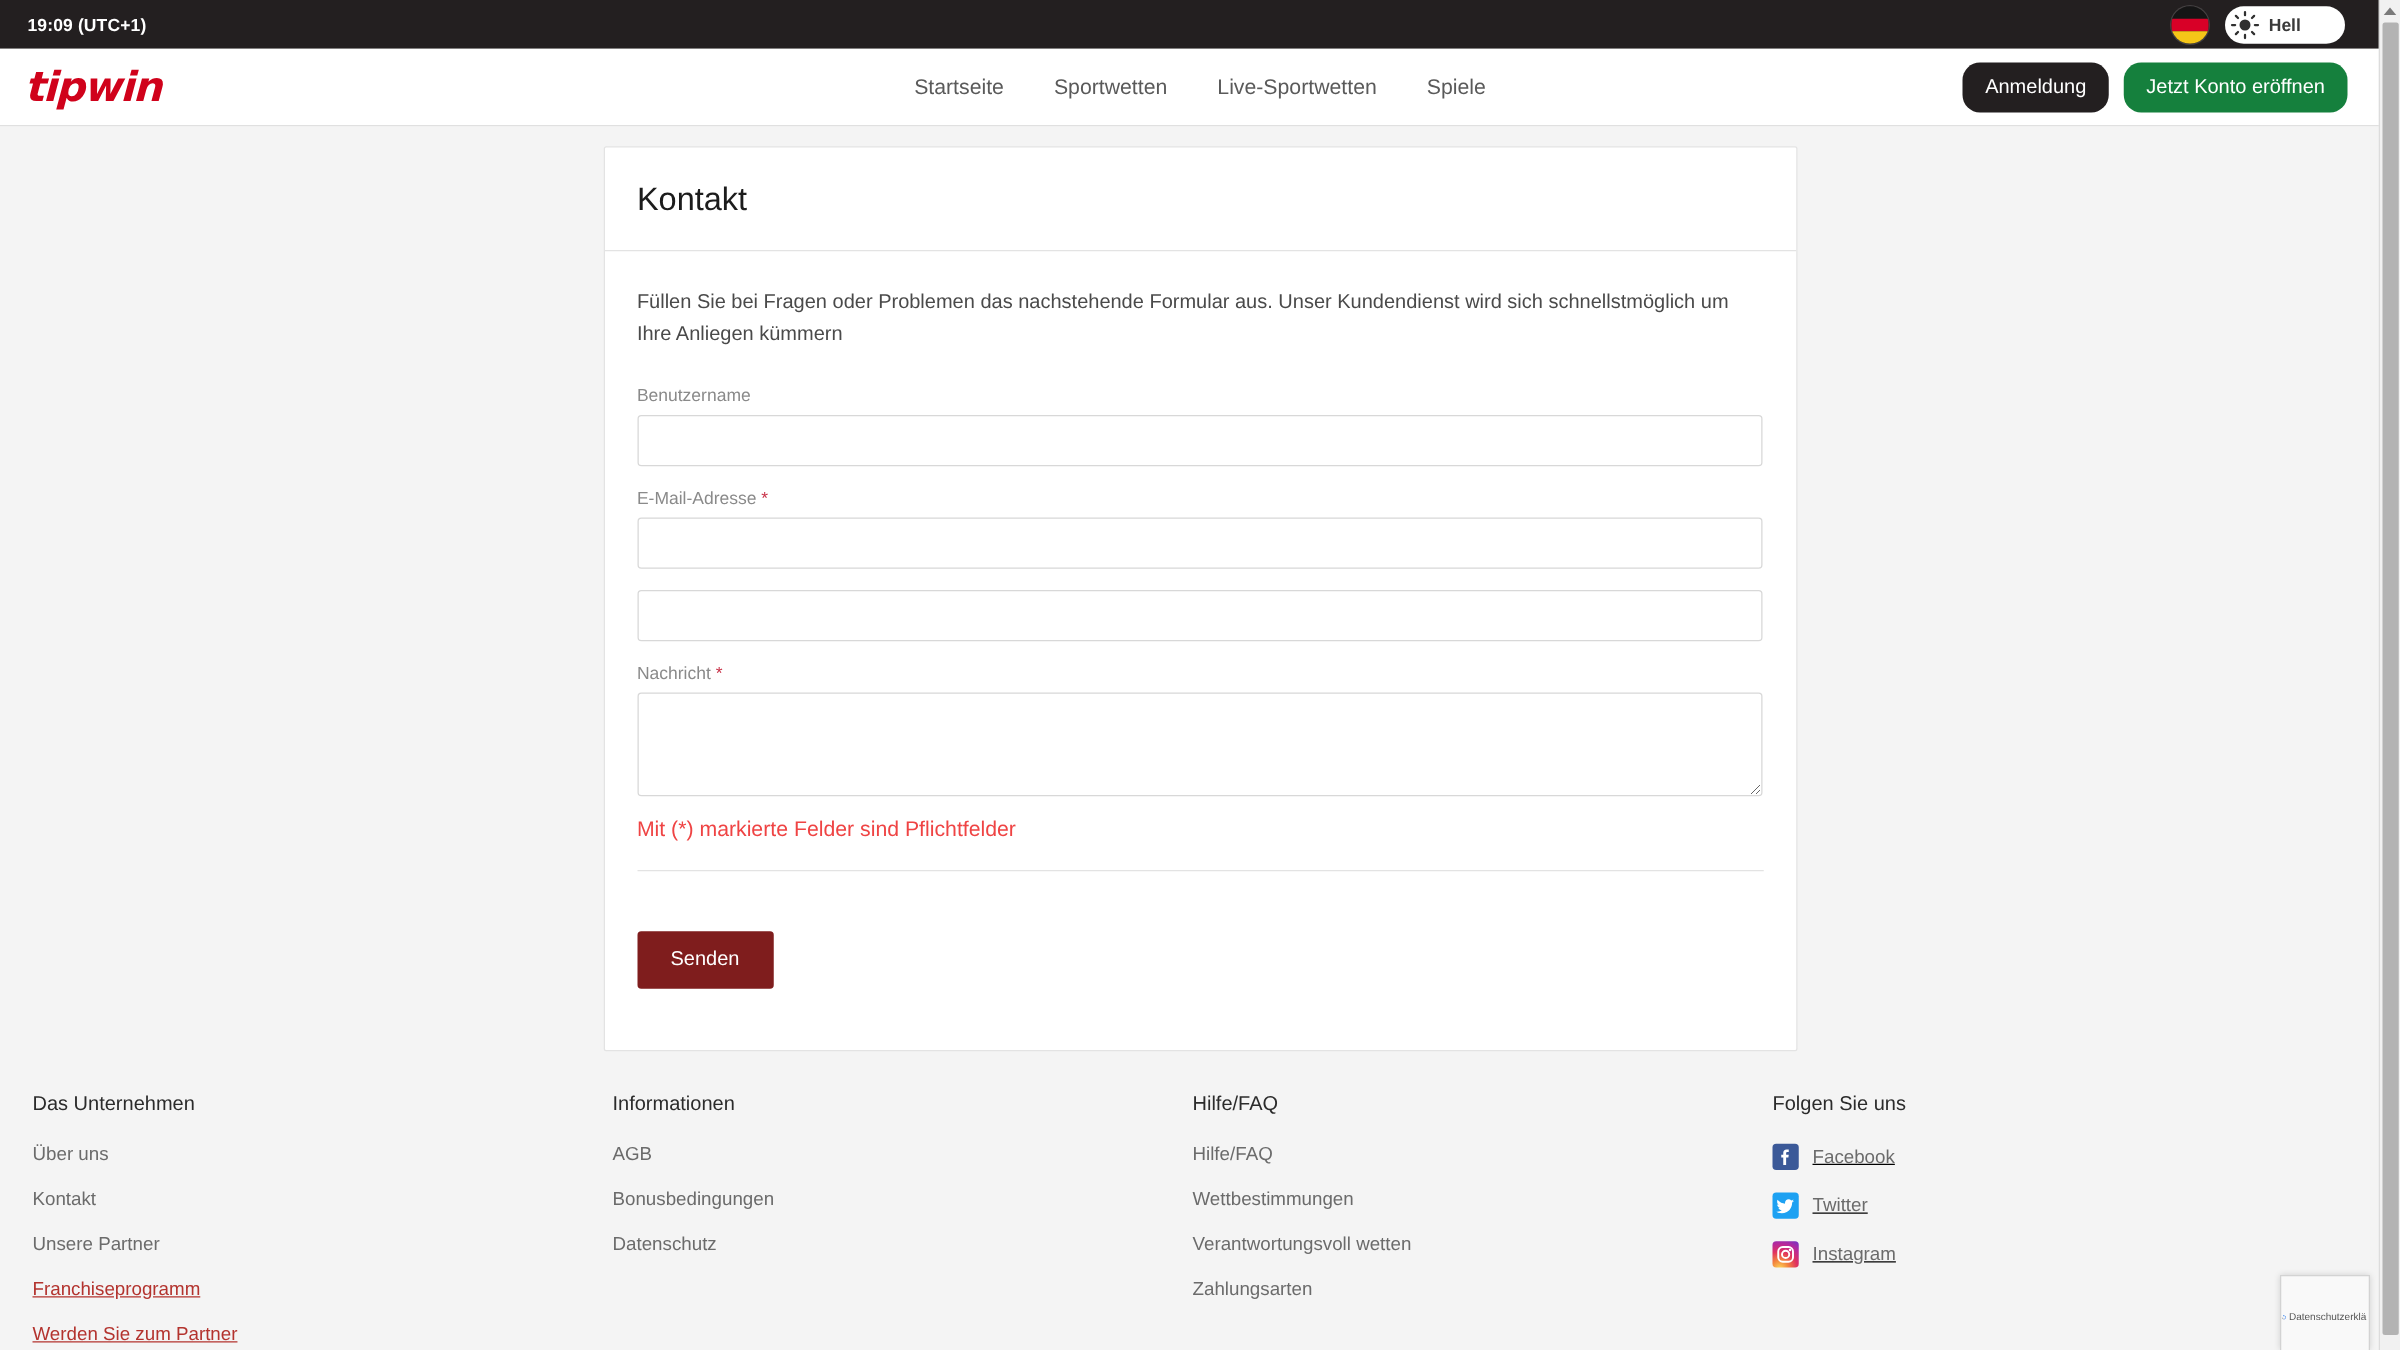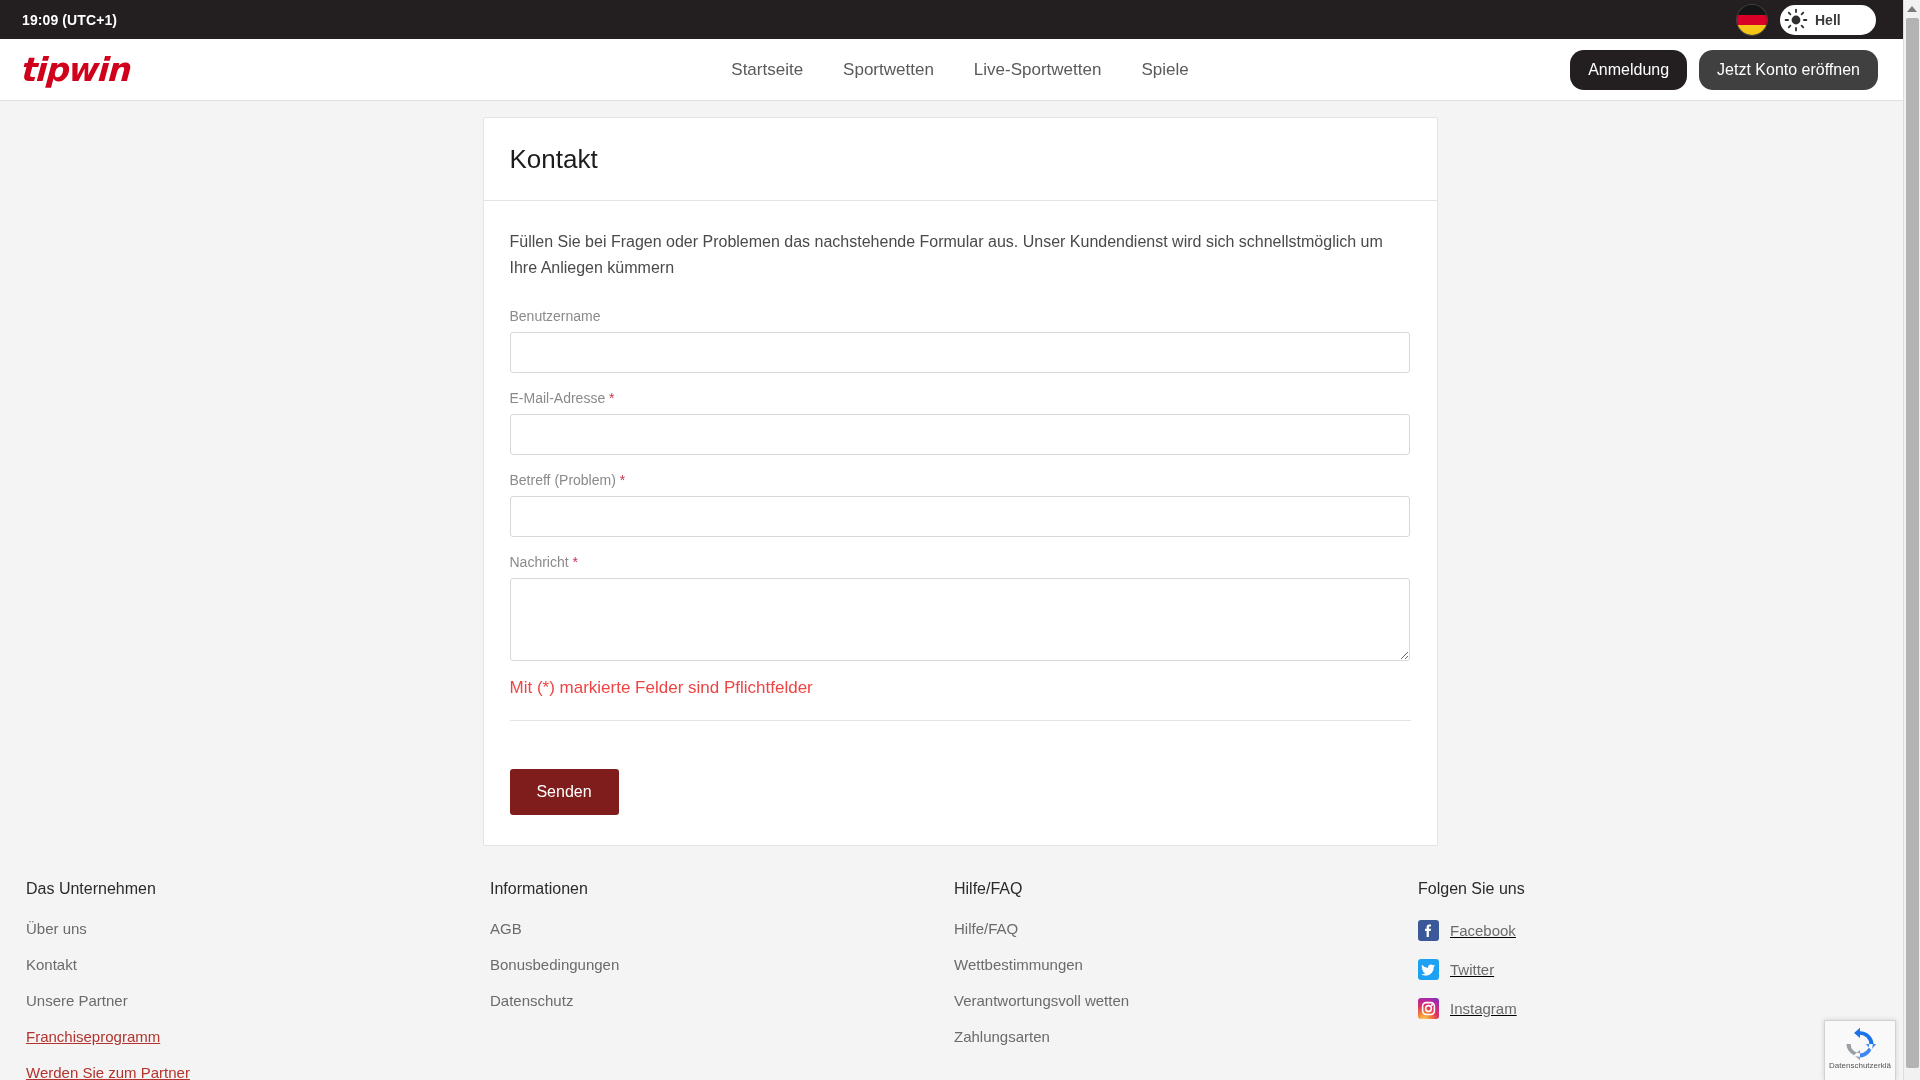--- a/index.html
+++ b/index.html
@@ -112,21 +112,21 @@
     border-radius: 14px;
     font-size: 16px;
     font-family: "Liberation Sans", sans-serif;
     color: #ffffff;
     cursor: pointer;
     padding: 0 18px;
     height: 40px;
     white-space: nowrap;
   }
   .btn-dark { background: #231f20; }
-  .btn-red  { background: #404040; text-align: center; }
+  .btn-red  { background: #15803d; text-align: center; }
 
   
   .main {
     background: #f4f4f4;
     min-height: 740px;
     padding-top: 16px;
     display: flex;
     justify-content: center;
   }
   .card {
@@ -255,21 +255,21 @@
     position: absolute;
     right: 24px;
     bottom: 0px;
     width: 72px;
     height: 60px;
     background: #f9f9f9;
     border: 1px solid #d3d3d3;
     border-bottom: none;
     box-shadow: 0 0 5px rgba(0,0,0,.15);
     display: flex;
-    flex-direction: column;
+    flex-direction: row;
     align-items: center;
     padding-top: 6px;
     overflow: hidden;
   }
   .recaptcha-text {
     font-size: 8px;
     color: #555;
     line-height: 1.25;
     text-align: center;
     width: 100%;
@@ -381,24 +381,20 @@
 
         <div class="field">
           <label class="field-label">
             <span>E-Mail-Adresse</span>
             <span class="req">*</span>
           </label>
           <input class="input" type="text" placeholder="" style="">
         </div>
 
         <div class="field">
-          <label class="field-label">
-            <span>Betreff (Problem)</span>
-            <span class="req">*</span>
-          </label>
           <input class="input" type="text" placeholder="" style="">
         </div>
 
         <div class="field">
           <label class="field-label">
             <span>Nachricht</span>
             <span class="req">*</span>
           </label>
           <textarea class="textarea" placeholder="" style=""></textarea>
         </div>

